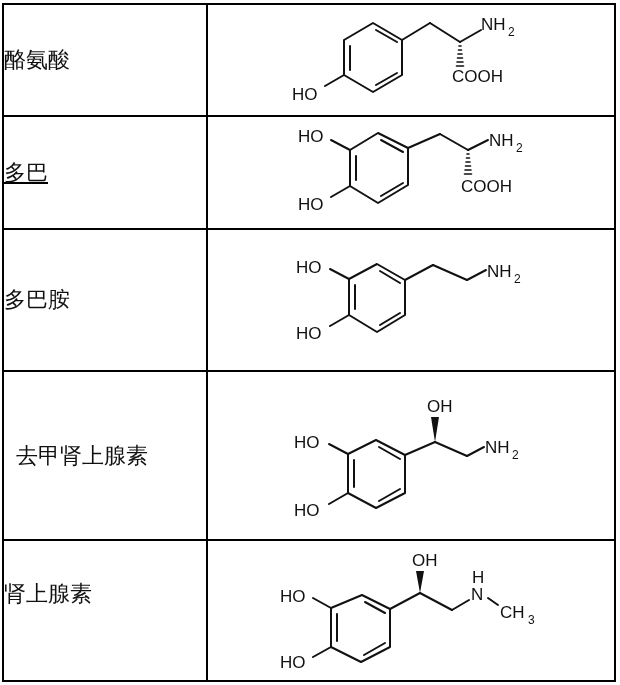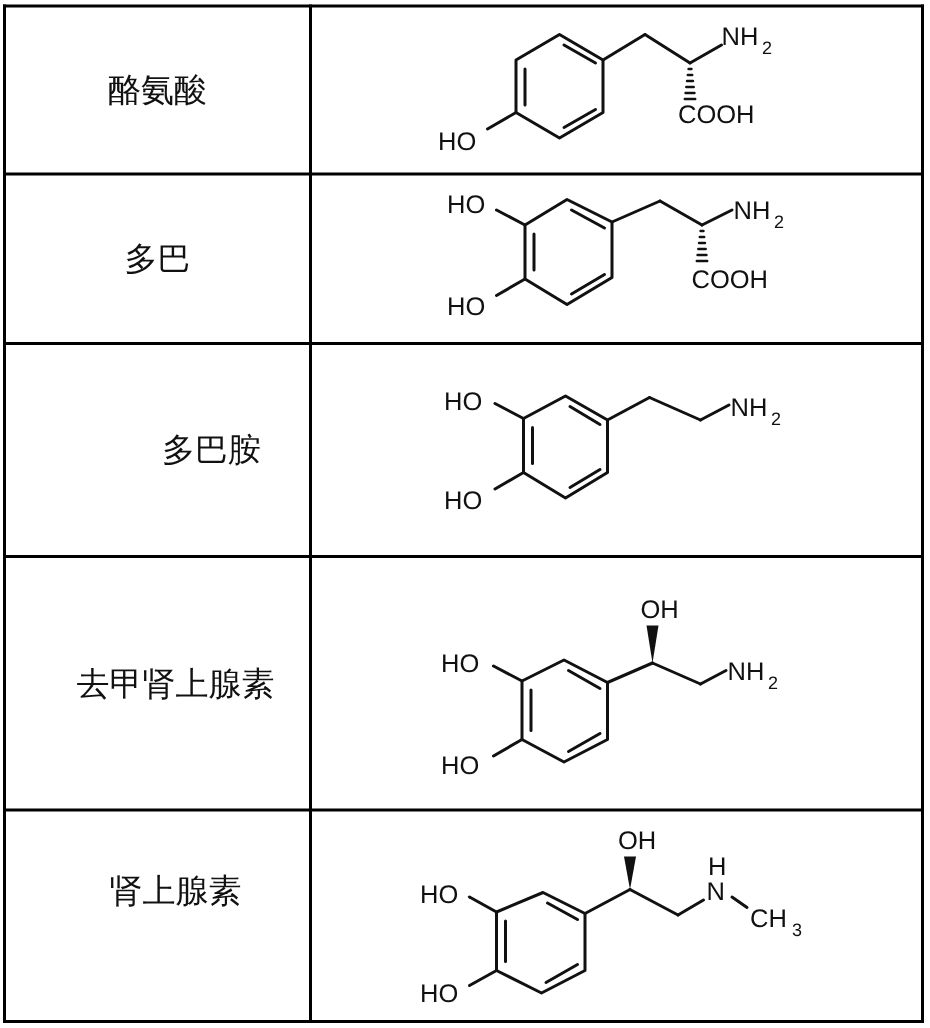--- a/index.html
+++ b/index.html
@@ -1,19 +1,19 @@
 <!DOCTYPE html>
 <html><head>
 <meta charset="utf-8">
 <style>
   html, body { margin: 0; padding: 0; background: #ffffff; }
   body { width: 620px; height: 685px; position: relative; overflow: hidden; font-family: "DejaVu Sans", sans-serif; }
   .hline { position: absolute; left: 2px; width: 614px; height: 2px; background: #000; }
   .vline { position: absolute; top: 3px; width: 2px; height: 679px; background: #000; }
-  .name-cell { position: absolute; left: 4px; width: 202px; display: flex; align-items: center; justify-content: center; }
+  .name-cell { position: absolute; left: 4px; width: 202px; display: flex; align-items: center; }
   .name-text { font-family: "DejaVu Sans", sans-serif; font-size: 22px; color: #111; letter-spacing: 0px; font-weight: 500; }
   svg.structs { position: absolute; left: 0; top: 0; width: 620px; height: 685px; }
   svg text { font-family: "Liberation Sans", sans-serif; fill: #111; }
   .lbl { font-size: 17px; }
   .sub { font-size: 12px; }
 </style>
 </head>
 <body>
 
 <div>
@@ -25,30 +25,30 @@
   <div class="hline" style="top:539px;"></div>
   <div class="hline" style="top:680px;"></div>
 
   <div class="vline" style="left:2px;"></div>
   <div class="vline" style="left:206px;"></div>
   <div class="vline" style="left:614px;"></div>
 
   <div class="name-cell" style="top:5px;height:110px;">
     <span class="name-text">酪氨酸</span>
   </div>
-  <div class="name-cell" style="top:117px;height:111px;">
+  <div class="name-cell" style="top:117px;height:111px;text-decoration:underline;">
     <span class="name-text">多巴</span>
   </div>
-  <div class="name-cell" style="top:230px;height:140px;margin-left:36px;">
+  <div class="name-cell" style="top:230px;height:140px;">
     <span class="name-text">多巴胺</span>
   </div>
   <div class="name-cell" style="top:372px;height:167px;margin-left:12px;">
     <span class="name-text">去甲肾上腺素</span>
   </div>
-  <div class="name-cell" style="top:541px;height:105px;margin-left:12px;">
+  <div class="name-cell" style="top:541px;height:105px;">
     <span class="name-text">肾上腺素</span>
   </div>
 </div>
 
 <svg class="structs" viewBox="0 0 620 685" xmlns="http://www.w3.org/2000/svg">
   <g stroke="#111" stroke-width="2" fill="none" stroke-linecap="round" stroke-linejoin="round">
 
     <g>
       <polygon points="373,23 402,40 402,75 373,92 344,75 344,40"></polygon>
       <line x1="350" y1="46" x2="350" y2="70"></line>

